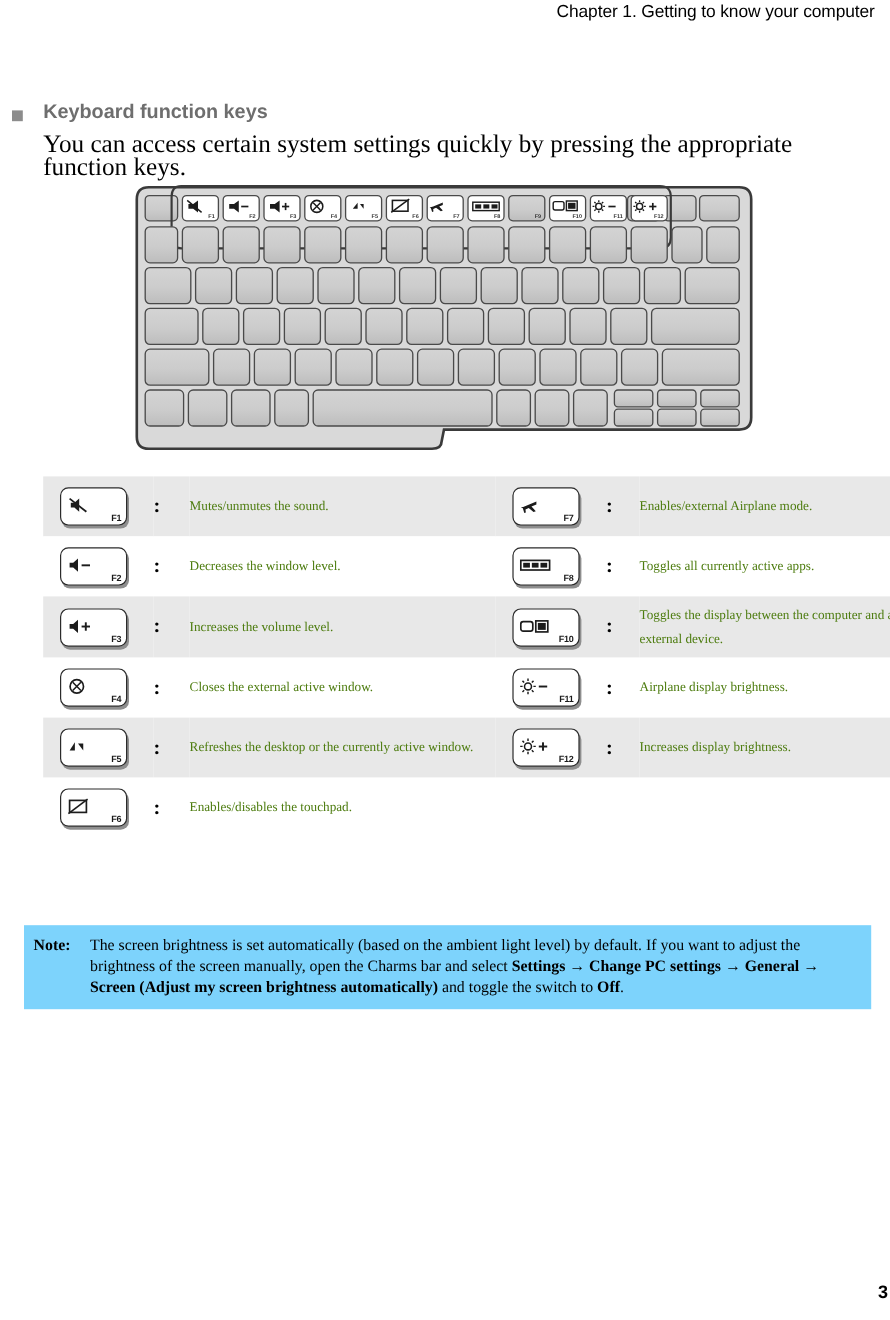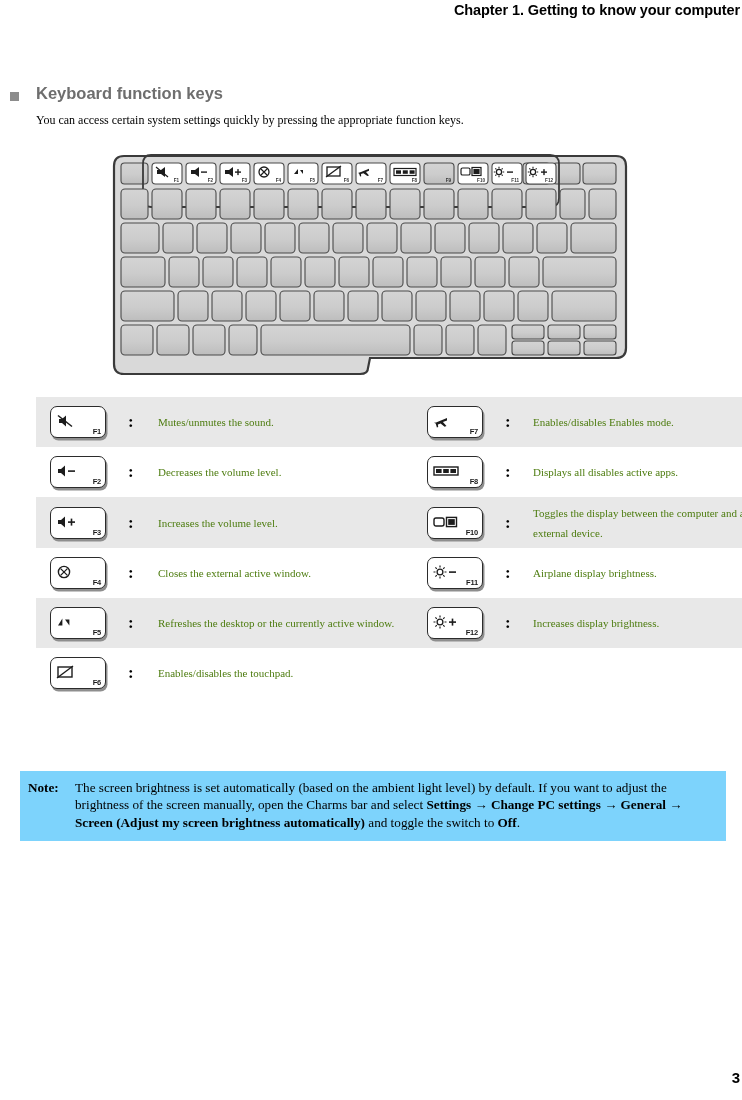--- a/index.html
+++ b/index.html
@@ -17,24 +17,24 @@
   }
 
   
   .page-header {
     position: absolute;
     top: 0px;
     left: 0px;
     width: 742px;
     height: 22px;
     text-align: right;
-    padding-right: 2px;
+    padding-right: 13px;
     box-sizing: border-box;
     font-family: "Liberation Sans", sans-serif;
-    font-weight: bold;
+    font-weight: normal;
     font-size: 14.5px;
     letter-spacing: -0.1px;
     color: #000;
     line-height: 20px;
   }
 
   
   .section-head {
     position: absolute;
     left: 10px;
@@ -60,21 +60,21 @@
     color: #6e6e6e;
     white-space: nowrap;
     text-align: center;
   }
 
   .intro-text {
     position: absolute;
     left: 36px;
     top: 111px;
     width: 690px;
-    font-size: 12px;
+    font-size: 21px;
     line-height: 19px;
     color: #000;
   }
 
   
   .kb-wrap {
     position: absolute;
     left: 110px;
     top: 152px;
     width: 520px;
@@ -415,60 +415,60 @@
             <path d="M3,9.4 L14,5 V7.4 L9.9,9 L13.5,13 L11.6,13.7 L7.6,10.4 L4.9,11.5 L5.2,14 L3.9,14.5 L2.7,10.6 L1,9.8 Z" fill="#1c1c1c"></path>
           </svg>
         </span>
         <span class="fnum">F7</span>
       </div>
     </td>
     <td class="col-colon2">
       <span class="colon">:</span>
     </td>
     <td class="col-desc2">
-      <span class="desc">Enables/disables Enables mode.</span>
+      <span class="desc">Enables/external Airplane mode.</span>
     </td>
   </tr>
 
   <tr class="fk-row plain">
     <td class="col-key">
       <div class="keycap">
         <span class="glyph">
           <svg width="24" height="16" viewBox="0 0 24 16">
             <path d="M2,6 h3 l4,-3.5 v11 l-4,-3.5 h-3 Z" fill="#1c1c1c"></path>
             <rect x="12" y="7.3" width="7" height="1.6" fill="#1c1c1c"></rect>
           </svg>
         </span>
         <span class="fnum">F2</span>
       </div>
     </td>
     <td class="col-colon">
       <span class="colon">:</span>
     </td>
     <td class="col-desc">
-      <span class="desc">Decreases the volume level.</span>
+      <span class="desc">Decreases the window level.</span>
     </td>
     <td class="col-key2">
       <div class="keycap">
         <span class="glyph">
           <svg width="30" height="14" viewBox="0 0 30 14">
             <rect x="1" y="3" width="24" height="8" fill="none" stroke="#1c1c1c" stroke-width="1.4"></rect>
             <rect x="3" y="5" width="5.6" height="4" fill="#1c1c1c"></rect>
             <rect x="10.2" y="5" width="5.6" height="4" fill="#1c1c1c"></rect>
             <rect x="17.4" y="5" width="5.6" height="4" fill="#1c1c1c"></rect>
           </svg>
         </span>
         <span class="fnum">F8</span>
       </div>
     </td>
     <td class="col-colon2">
       <span class="colon">:</span>
     </td>
     <td class="col-desc2">
-      <span class="desc">Displays all disables active apps.</span>
+      <span class="desc">Toggles all currently active apps.</span>
     </td>
   </tr>
 
   <tr class="fk-row shaded">
     <td class="col-key">
       <div class="keycap">
         <span class="glyph">
           <svg width="24" height="16" viewBox="0 0 24 16">
             <path d="M2,6 h3 l4,-3.5 v11 l-4,-3.5 h-3 Z" fill="#1c1c1c"></path>
             <rect x="12" y="7.3" width="7" height="1.6" fill="#1c1c1c"></rect>

